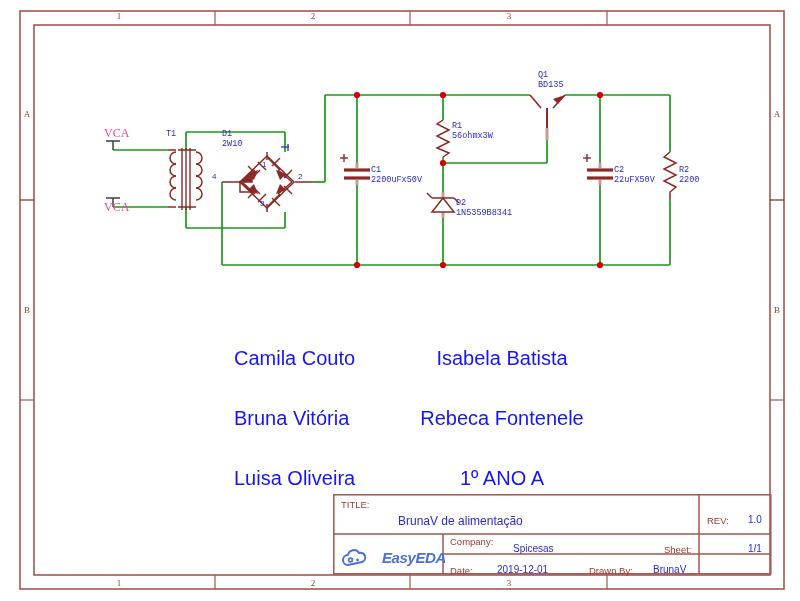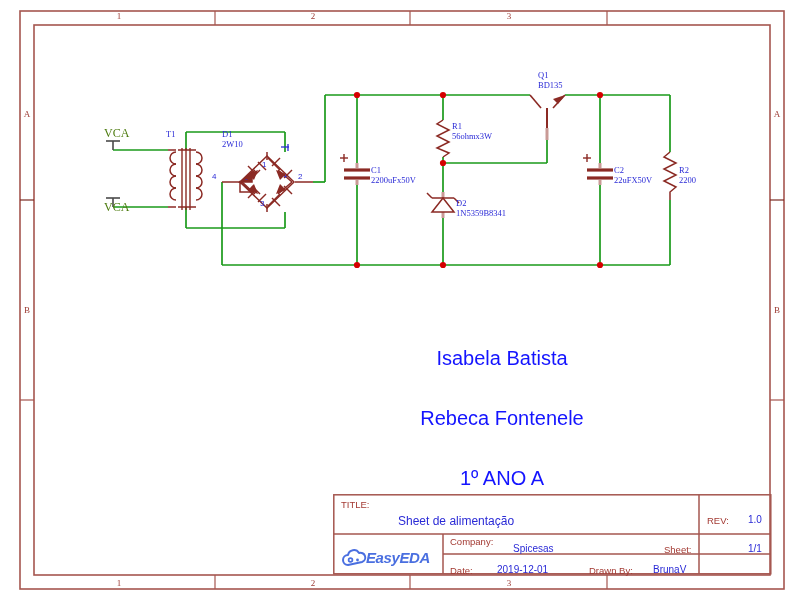--- a/index.html
+++ b/index.html
@@ -2,31 +2,31 @@
 <html><head>
 <meta charset="utf-8">
 <style>
   html,body{margin:0;padding:0;background:#ffffff;}
   body{width:800px;height:601px;position:relative;overflow:hidden;
        font-family:"Liberation Sans",sans-serif;}
   #sheet{position:absolute;left:0;top:0;width:800px;height:601px;}
   .abs{position:absolute;}
   .frame-txt{color:#9c3b35;font-size:9px;font-family:"Liberation Serif",serif;
              text-align:center;}
-  .ref{color:#2a2ad6;font-family:Liberation Serif, serif;font-size:8.5px;
+  .ref{color:#2a2ad6;font-family:Liberation Mono, monospace;font-size:8.5px;
        line-height:9.5px;white-space:nowrap;}
   .pin{color:#2a2ad6;font-size:8px;font-family:"Liberation Sans",sans-serif;}
-  .netlbl{color:#4d7c0f;font-family:"Liberation Serif",serif;font-size:12px;}
+  .netlbl{color:#ec4899;font-family:"Liberation Serif",serif;font-size:12px;}
   .names{position:absolute;color:#1414ff;font-size:20px;line-height:20px;
          font-family:"Liberation Sans",sans-serif;white-space:pre;}
   .tb-lbl{color:#a33a33;font-size:9.5px;font-family:"Liberation Sans",sans-serif;}
   .tb-val{color:#2a2ad6;font-size:10px;font-family:"Liberation Sans",sans-serif;}
   .tb-title{color:#2a2ad6;font-size:12px;font-family:"Liberation Sans",sans-serif;}
   .logo-txt{color:#4a6fe0;font-size:15px;font-style:italic;font-weight:bold;
-            font-family:"Liberation Sans",sans-serif;letter-spacing:-0.4px;}
+            font-family:"Liberation Sans",sans-serif;letter-spacing:-0.4px;padding-left:16px;}
 </style>
 </head>
 <body>
 
 <div id="sheet">
 
   <svg class="abs" width="800" height="601" style="left:0;top:0;">
     <rect x="20" y="11" width="764" height="578" fill="none" stroke="#a5564f" stroke-width="1.6"></rect>
     <rect x="34" y="25" width="736" height="550" fill="none" stroke="#a5564f" stroke-width="1.6"></rect>
 
@@ -262,37 +262,42 @@
   <div class="abs ref" style="left:614px;top:166px;">
     <span>C2</span><br>
     <span>22uFX50V</span>
   </div>
 
   <div class="abs ref" style="left:679px;top:166px;">
     <span>R2</span><br>
     <span>2200</span>
   </div>
 
+  <div class="names" style="left:234px;top:308px;text-align:left;">
+    <div>Camila Couto</div>
+    <div>Bruna Vitória</div>
+    <div>Luisa Oliveira</div>
+  </div>
   <div class="names" style="left:406px;top:308px;width:192px;text-align:center;">
     <div>Isabela Batista</div>
     <div>Rebeca Fontenele</div>
     <div>1º ANO A</div>
   </div>
 
   <svg class="abs" width="460" height="90" style="left:333px;top:494px;">
     <rect x="0.8" y="0.8" width="437" height="79" fill="none" stroke="#a5564f" stroke-width="1.5"></rect>
     <line x1="0.8" y1="40" x2="437.8" y2="40" stroke="#a5564f" stroke-width="1.5"></line>
     <line x1="366" y1="0.8" x2="366" y2="79.8" stroke="#a5564f" stroke-width="1.5"></line>
     <line x1="366" y1="60" x2="437.8" y2="60" stroke="#a5564f" stroke-width="1.5"></line>
     <line x1="110" y1="40" x2="110" y2="79.8" stroke="#a5564f" stroke-width="1.5"></line>
     <line x1="110" y1="60" x2="366" y2="60" stroke="#a5564f" stroke-width="1.5"></line>
   </svg>
 
   <div class="abs tb-lbl" style="left:341px;top:499px;">TITLE:</div>
-  <div class="abs tb-title" style="left:398px;top:514px;">Sheet de alimentação</div>
+  <div class="abs tb-title" style="left:398px;top:514px;">BrunaV de alimentação</div>
 
   <div class="abs tb-lbl" style="left:707px;top:515px;">REV:</div>
   <div class="abs tb-val" style="left:748px;top:514px;">1.0</div>
 
   <div class="abs tb-lbl" style="left:450px;top:536px;">Company:</div>
   <div class="abs tb-val" style="left:513px;top:543px;">Spicesas</div>
 
   <div class="abs tb-lbl" style="left:664px;top:544px;">Sheet:</div>
   <div class="abs tb-val" style="left:748px;top:543px;">1/1</div>
 

